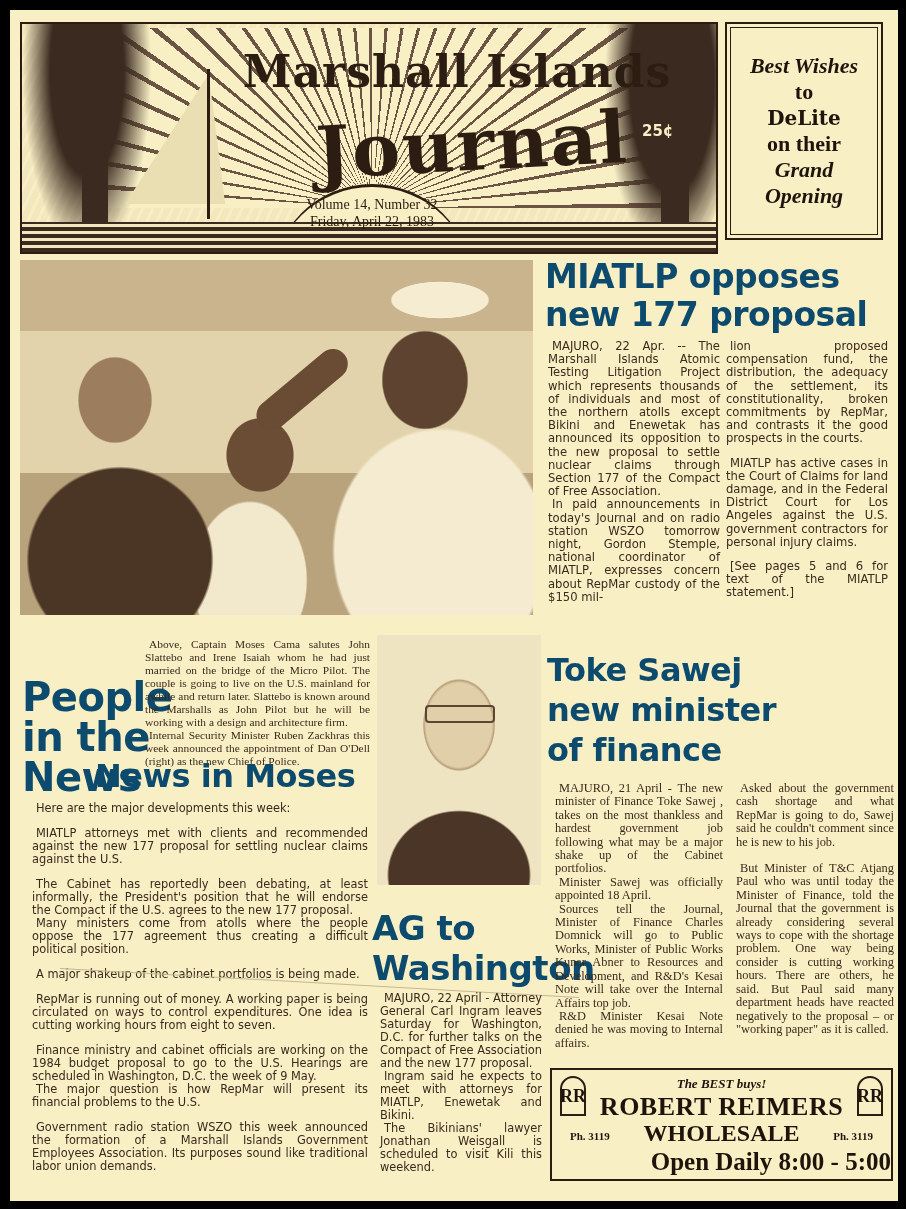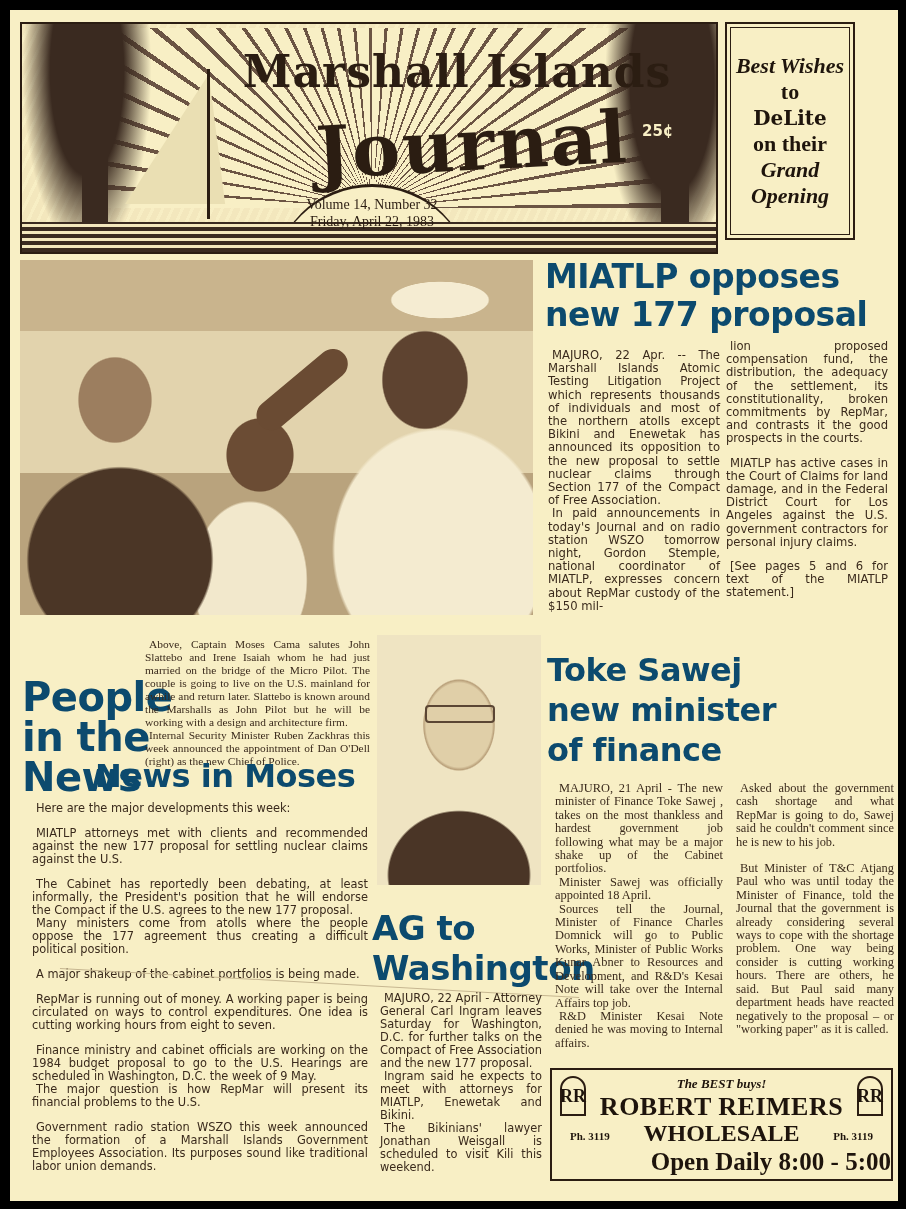--- a/index.html
+++ b/index.html
@@ -60,21 +60,21 @@
   .masthead .price {
     position: absolute; left: 620px; top: 98px; font-family: "DejaVu Sans", sans-serif;
     font-size: 15px; font-weight: bold; color: #f8efc5;
   }
   .masthead .issue {
     position: absolute; left: 255px; top: 172px; width: 190px; text-align: center;
     font-family: "Liberation Serif", serif; font-size: 14px; line-height: 17px; color: #2b1d12;
   }
   
   .ad-box {
-    position: absolute; left: 715px; top: 12px; width: 130px; height: 218px;
+    position: absolute; left: 715px; top: 12px; width: 158px; height: 218px;
     border: 2px solid #2b1d12; padding: 3px;
   }
   .ad-box .inner {
     width: 100%; height: 100%; border: 1px solid #2b1d12;
     display: flex; flex-direction: column; justify-content: center; align-items: center;
     font-family: "Liberation Serif", serif; text-align: center; color: #1e140c;
   }
   .ad-box .l { font-size: 22px; line-height: 26px; font-weight: bold; }
   .ad-box .it { font-style: italic; }
   .ad-box .bl { font-family: "DejaVu Serif", serif; font-weight: bold; font-size: 20px; }
@@ -118,21 +118,21 @@
   .hl-brief { left: 85px; top: 750px; font-size: 32px; }
   .hl-toke { left: 537px; top: 640px; font-size: 32px; line-height: 40px; }
   .hl-ag { left: 362px; top: 898px; font-size: 34px; line-height: 40px; }
   
   .col {
     position: absolute; font-family: "DejaVu Sans", sans-serif; font-size: 11.6px;
     line-height: 13.2px; color: #3a2a1c; text-align: justify;
   }
   .col p { text-indent: 4px; }
   .serif { font-family: "Liberation Serif", serif; font-size: 12.4px; line-height: 13.4px; }
-  .c-miatlp1 { left: 538px; top: 330px; width: 172px; margin-top: 9px; }
+  .c-miatlp1 { left: 538px; top: 330px; width: 172px; }
   .c-miatlp2 { left: 716px; top: 330px; width: 162px; }
   .c-miatlp2 p + p { margin-top: 11px; }
   .c-caption { left: 135px; top: 628px; width: 225px; font-size: 11.4px; line-height: 13px; }
   .c-brief { left: 22px; top: 792px; width: 336px; font-size: 11.4px; line-height: 13px; }
   .c-brief .gap { margin-top: 12px; }
   .c-ag { left: 370px; top: 982px; width: 162px; font-size: 11.4px; line-height: 13px; }
   .c-toke1 { left: 545px; top: 772px; width: 168px; }
   .c-toke2 { left: 726px; top: 772px; width: 158px; }
   .c-toke2 p + p { margin-top: 13px; }
   

